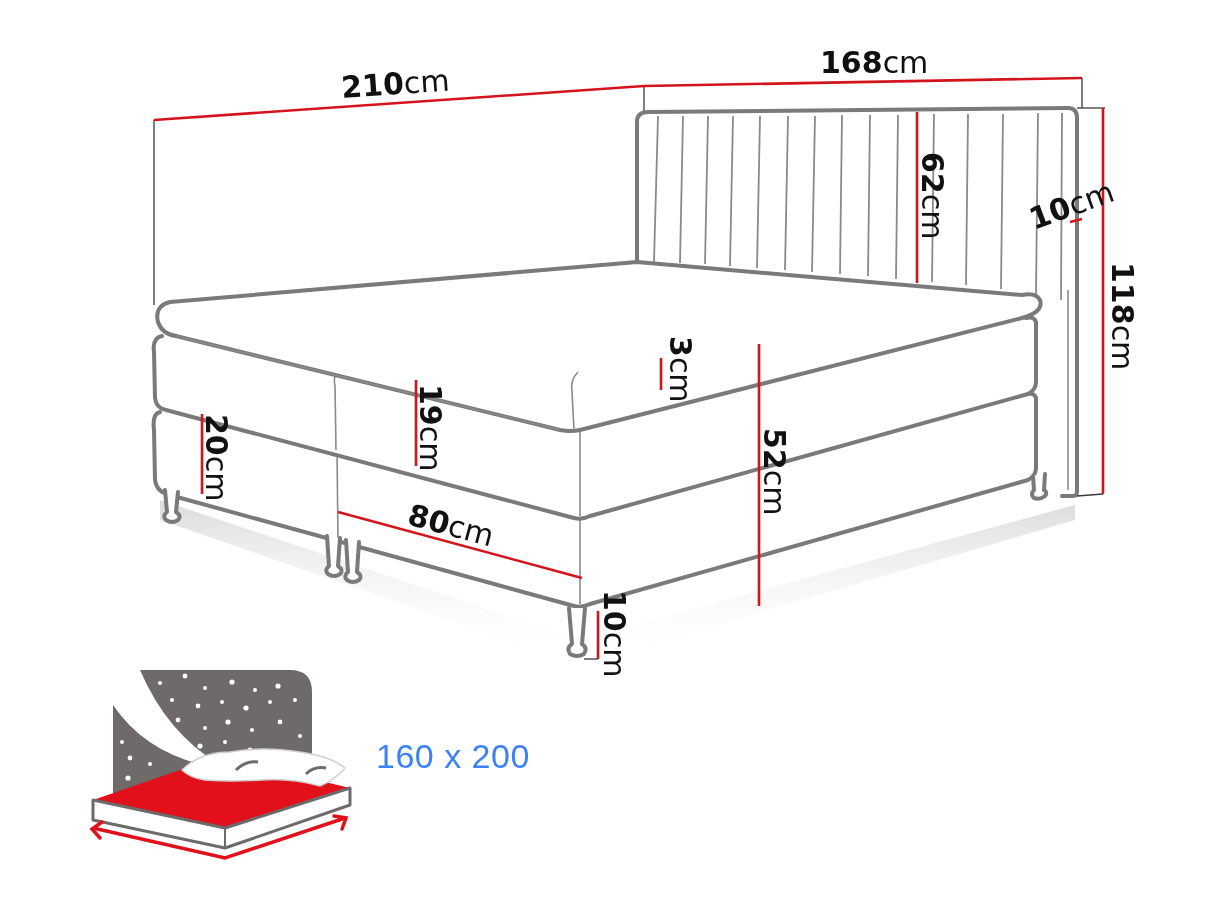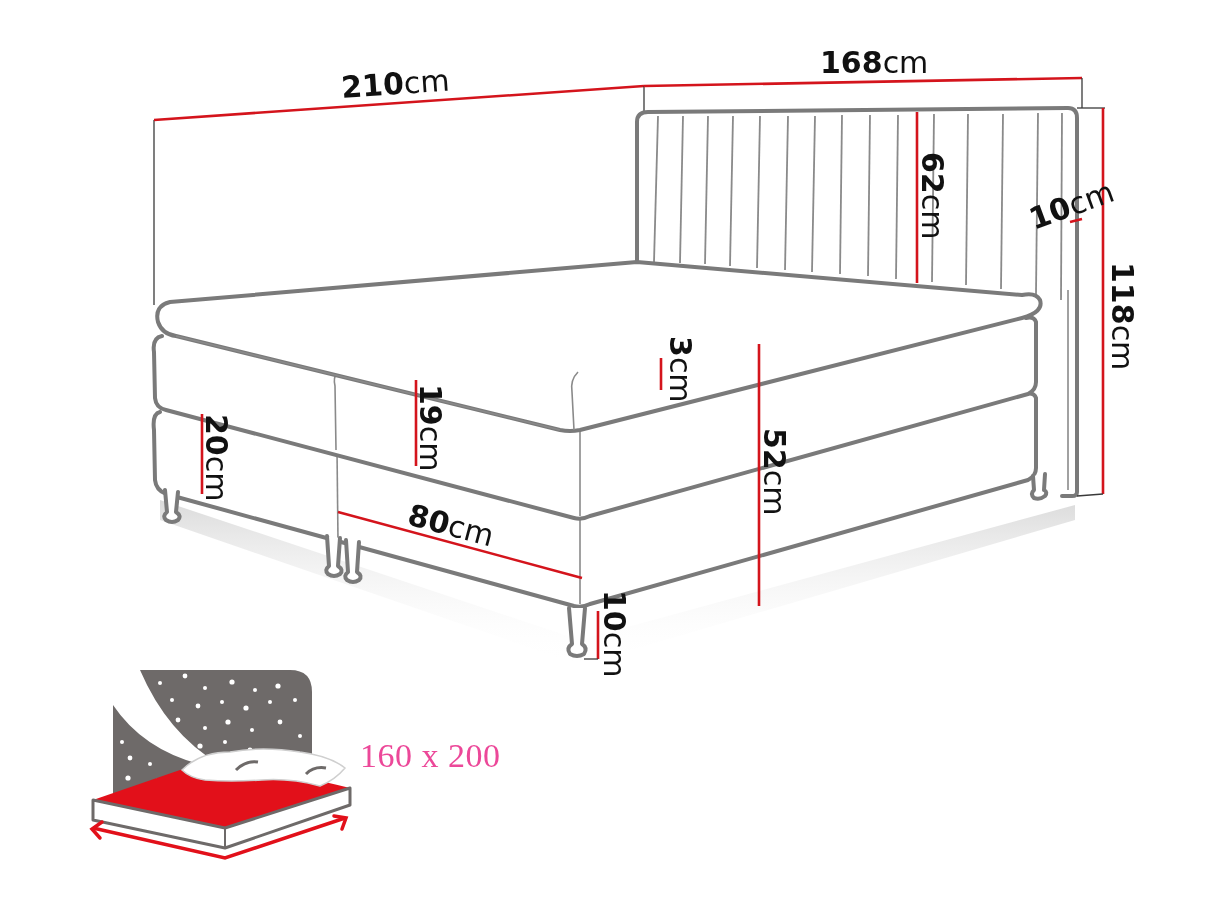--- a/index.html
+++ b/index.html
@@ -5,21 +5,21 @@
   html, body { margin:0; padding:0; background:#ffffff; }
   body { width:1221px; height:916px; position:relative; overflow:hidden; font-family:"DejaVu Sans", sans-serif; }
   svg { position:absolute; left:0; top:0; }
   .outline { fill:#ffffff; stroke:#7a7a7a; stroke-width:4; stroke-linejoin:round; stroke-linecap:round; }
   .thin { fill:none; stroke:#8a8a8a; stroke-width:1.6; }
   .stitch { fill:none; stroke:#8a8a8a; stroke-width:1.8; }
   .dim { fill:none; stroke:#d4141c; stroke-width:2.6; }
   .ext { fill:none; stroke:#3a3a3a; stroke-width:1.3; }
   .lbl-num { font-weight:bold; fill:#111; font-family:"DejaVu Sans", sans-serif; }
   .lbl-unit { fill:#111; font-family:"DejaVu Sans", sans-serif; }
-  .size-label { position:absolute; left:360px; top:737px; font-family:Liberation Serif, serif; font-size:34px; color:#ec4899; letter-spacing:0.5px; }
+  .size-label { position:absolute; left:376px; top:737px; font-family:Liberation Sans, sans-serif; font-size:34px; color:#3b82f6; letter-spacing:0.5px; }
 </style>
 </head>
 <body>
 
 <svg width="1221" height="916" viewBox="0 0 1221 916">
   <defs>
     <linearGradient id="shadow" x1="0" y1="0" x2="0" y2="1">
       <stop offset="0" stop-color="#bdbdbd" stop-opacity="0.55"></stop>
       <stop offset="1" stop-color="#ffffff" stop-opacity="0"></stop>
     </linearGradient>

